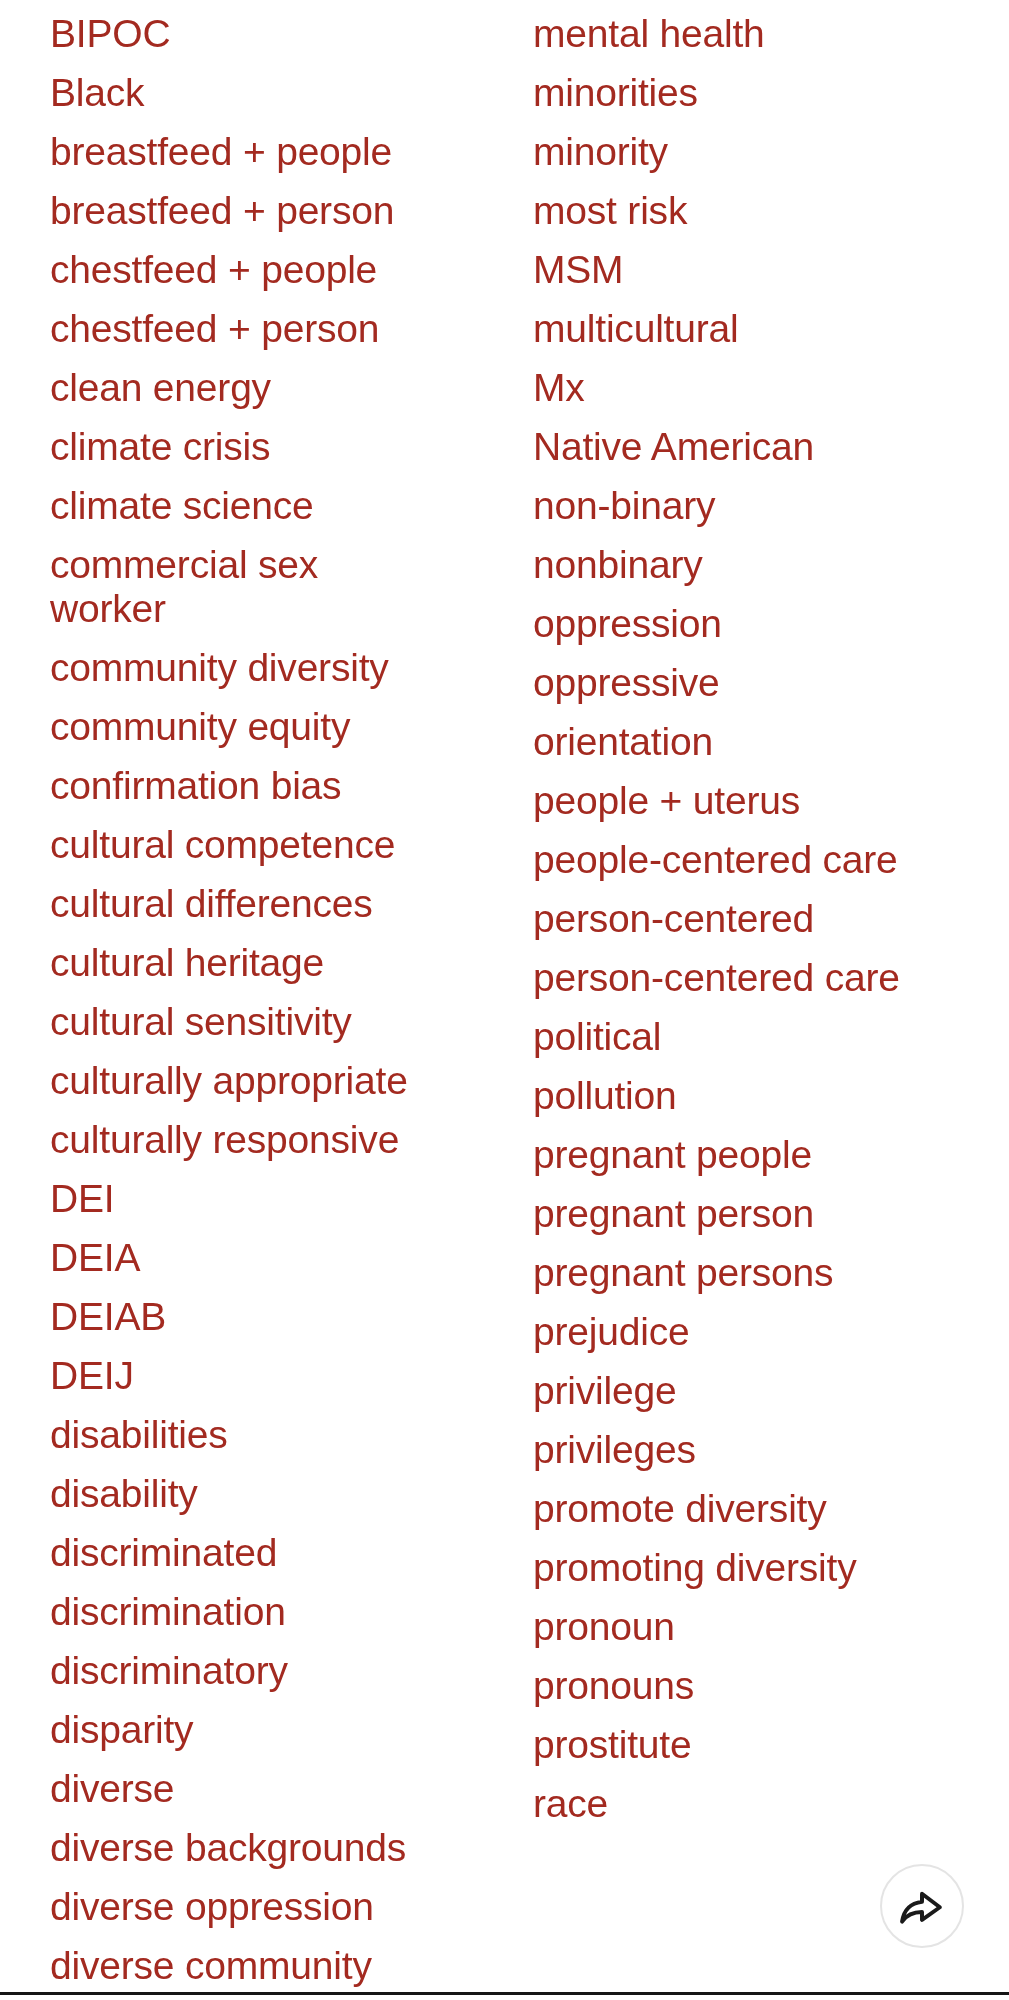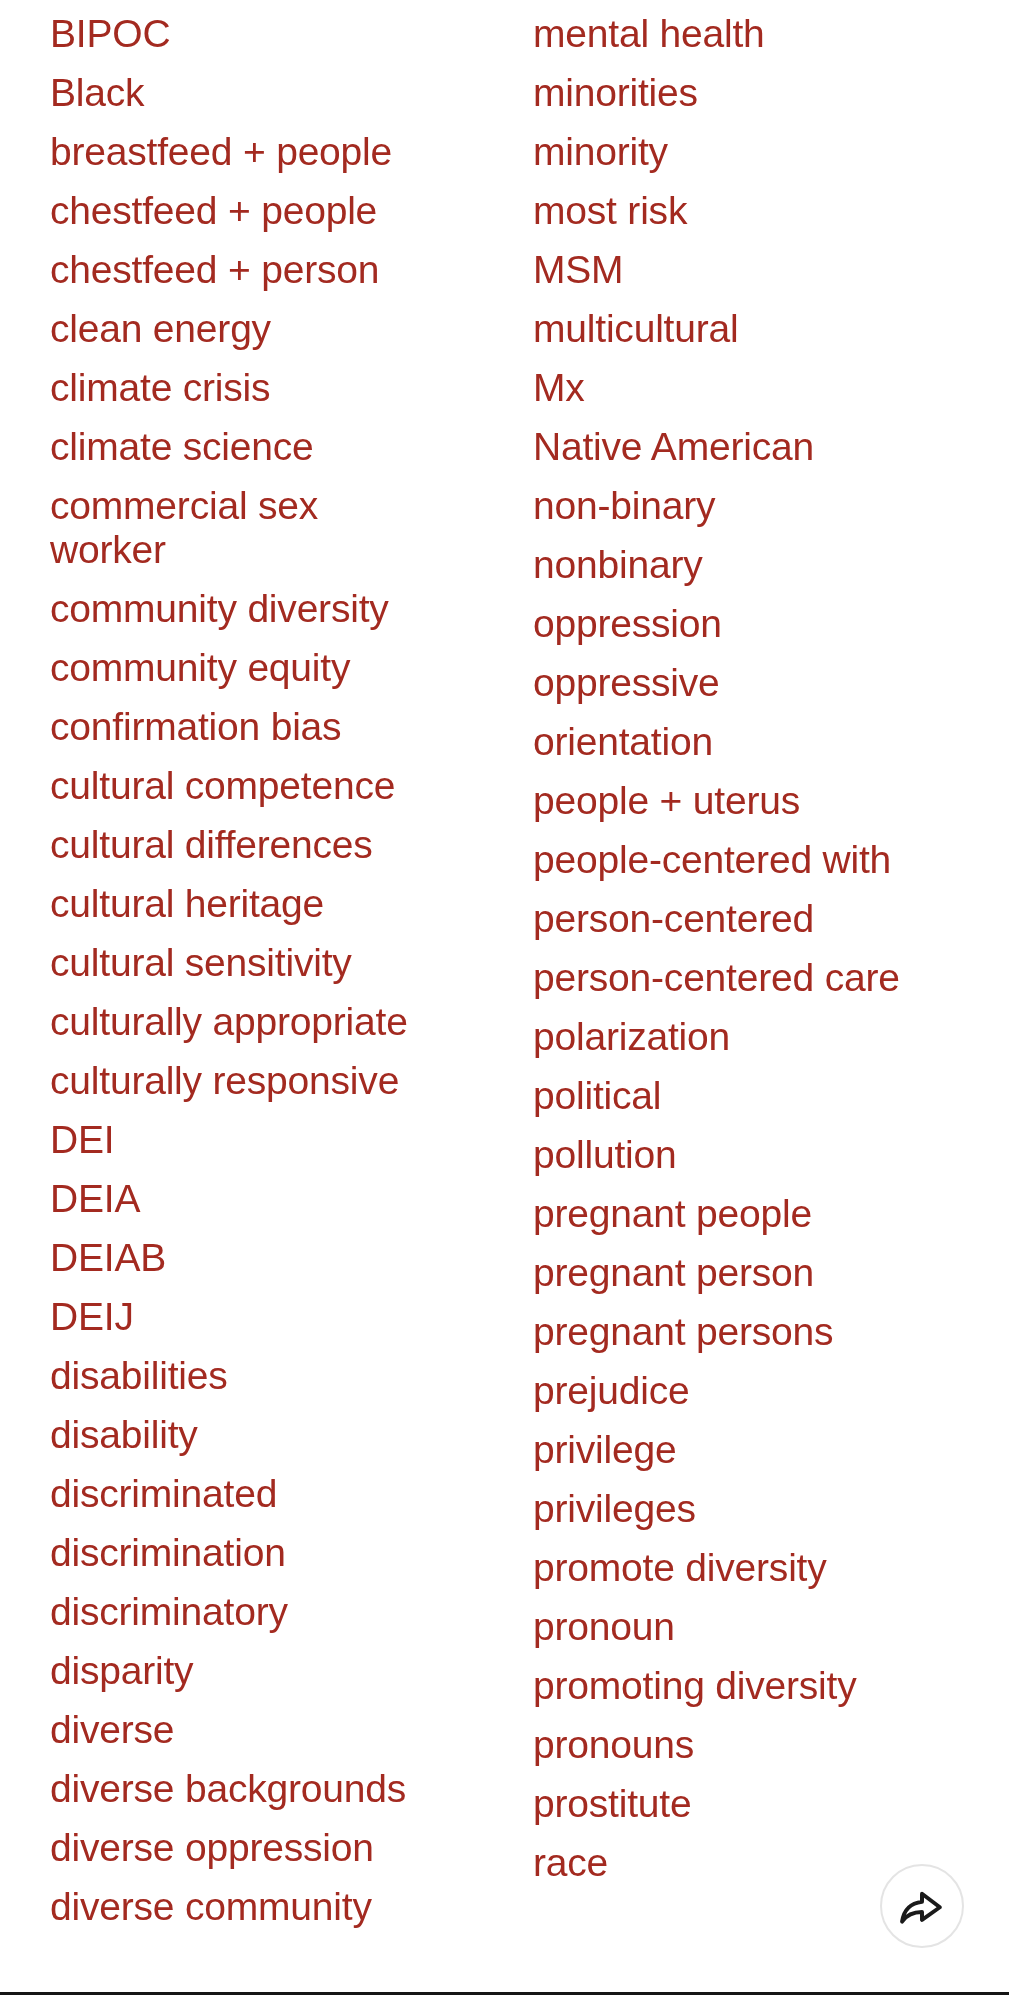--- a/index.html
+++ b/index.html
@@ -82,20 +82,21 @@
   }
 </style>
 </head>
 <body>
 
 <div class="columns">
   <ul class="word-col col-left">
       <li class="word">BIPOC</li>
       <li class="word">Black</li>
       <li class="word">breastfeed + people</li>
+      <li class="word">breastfeed + person</li>
       <li class="word">chestfeed + people</li>
       <li class="word">chestfeed + person</li>
       <li class="word">clean energy</li>
       <li class="word">climate crisis</li>
       <li class="word">climate science</li>
       <li class="word">commercial sex
 worker</li>
       <li class="word">community diversity</li>
       <li class="word">community equity</li>
       <li class="word">confirmation bias</li>
@@ -128,35 +129,34 @@
       <li class="word">MSM</li>
       <li class="word">multicultural</li>
       <li class="word">Mx</li>
       <li class="word">Native American</li>
       <li class="word">non-binary</li>
       <li class="word">nonbinary</li>
       <li class="word">oppression</li>
       <li class="word">oppressive</li>
       <li class="word">orientation</li>
       <li class="word">people + uterus</li>
-      <li class="word">people-centered with</li>
+      <li class="word">people-centered care</li>
       <li class="word">person-centered</li>
       <li class="word">person-centered care</li>
-      <li class="word">polarization</li>
       <li class="word">political</li>
       <li class="word">pollution</li>
       <li class="word">pregnant people</li>
       <li class="word">pregnant person</li>
       <li class="word">pregnant persons</li>
       <li class="word">prejudice</li>
       <li class="word">privilege</li>
       <li class="word">privileges</li>
       <li class="word">promote diversity</li>
+      <li class="word">promoting diversity</li>
       <li class="word">pronoun</li>
-      <li class="word">promoting diversity</li>
       <li class="word">pronouns</li>
       <li class="word">prostitute</li>
       <li class="word">race</li>
     </ul>
 </div>
 
 <button class="share-button" type="button">
   <svg class="share-icon" viewBox="0 0 26 22" aria-hidden="true">
     <path d="M13 9 V5.1 L21.6 11.6 13 17.7 V13.9 C8.2 13.9 5.5 15.5 3.4 18.5 C4.2 13.3 7.2 9.6 13 9 Z"></path>
   </svg>

